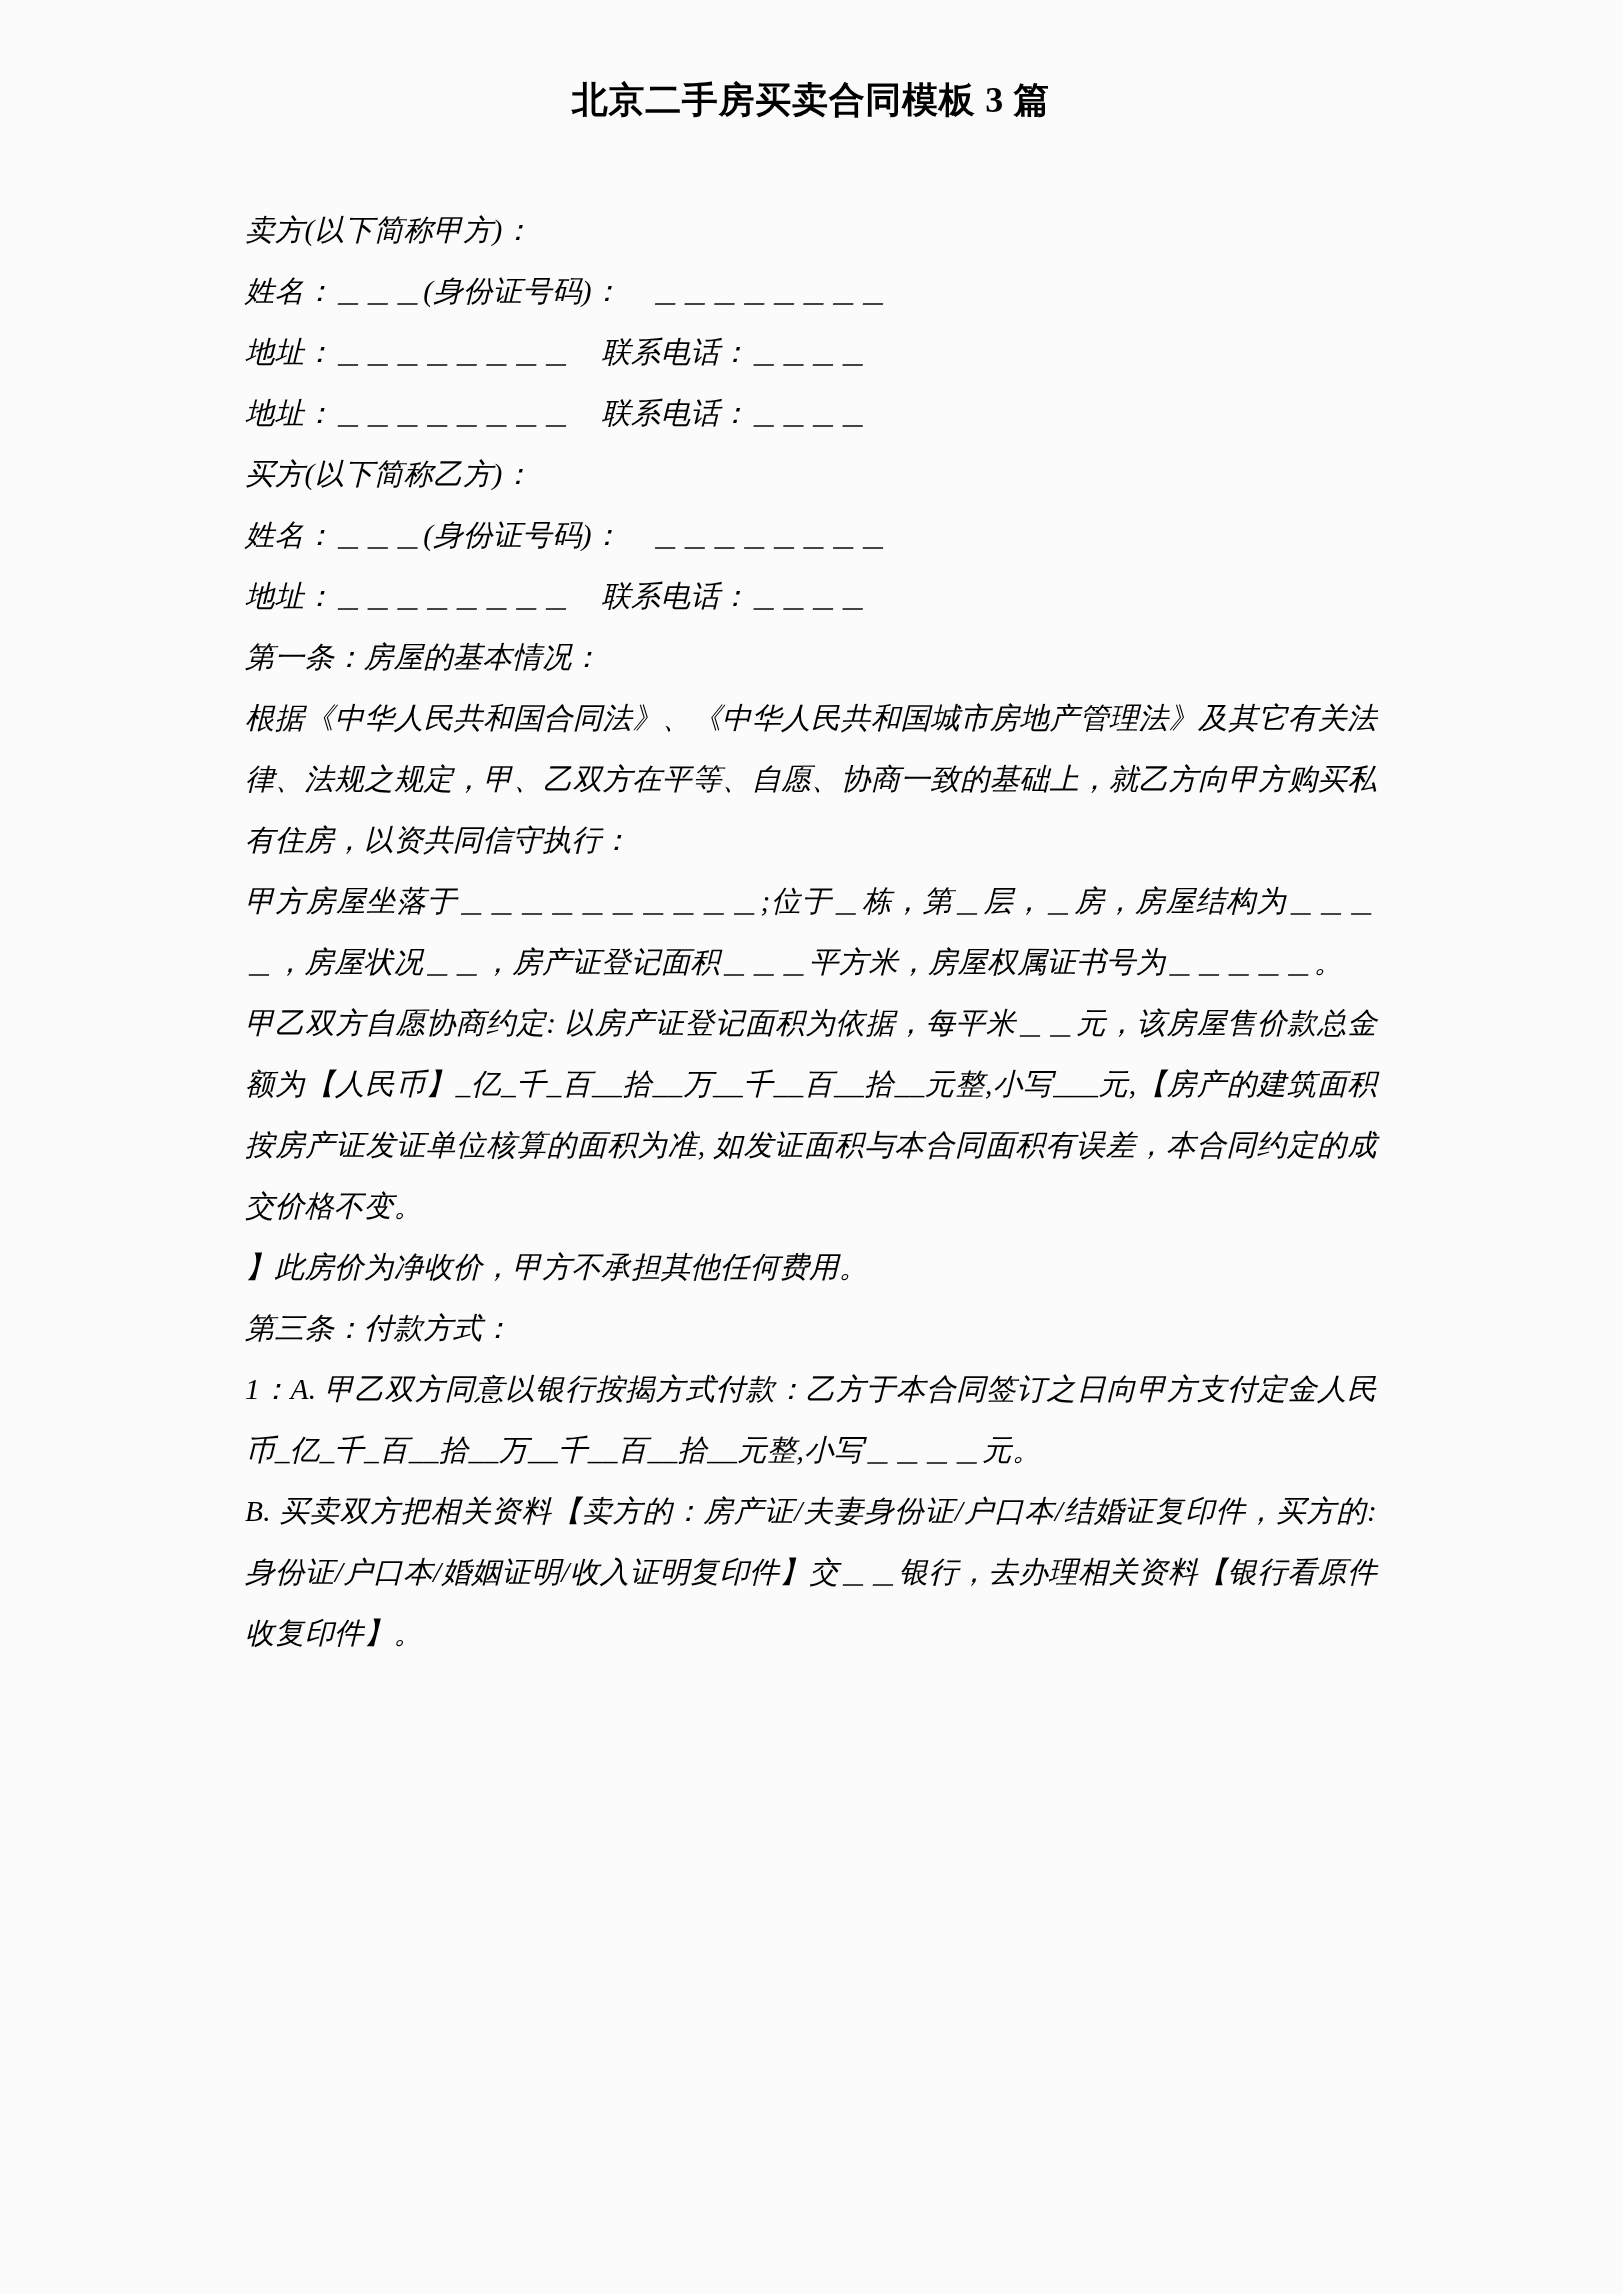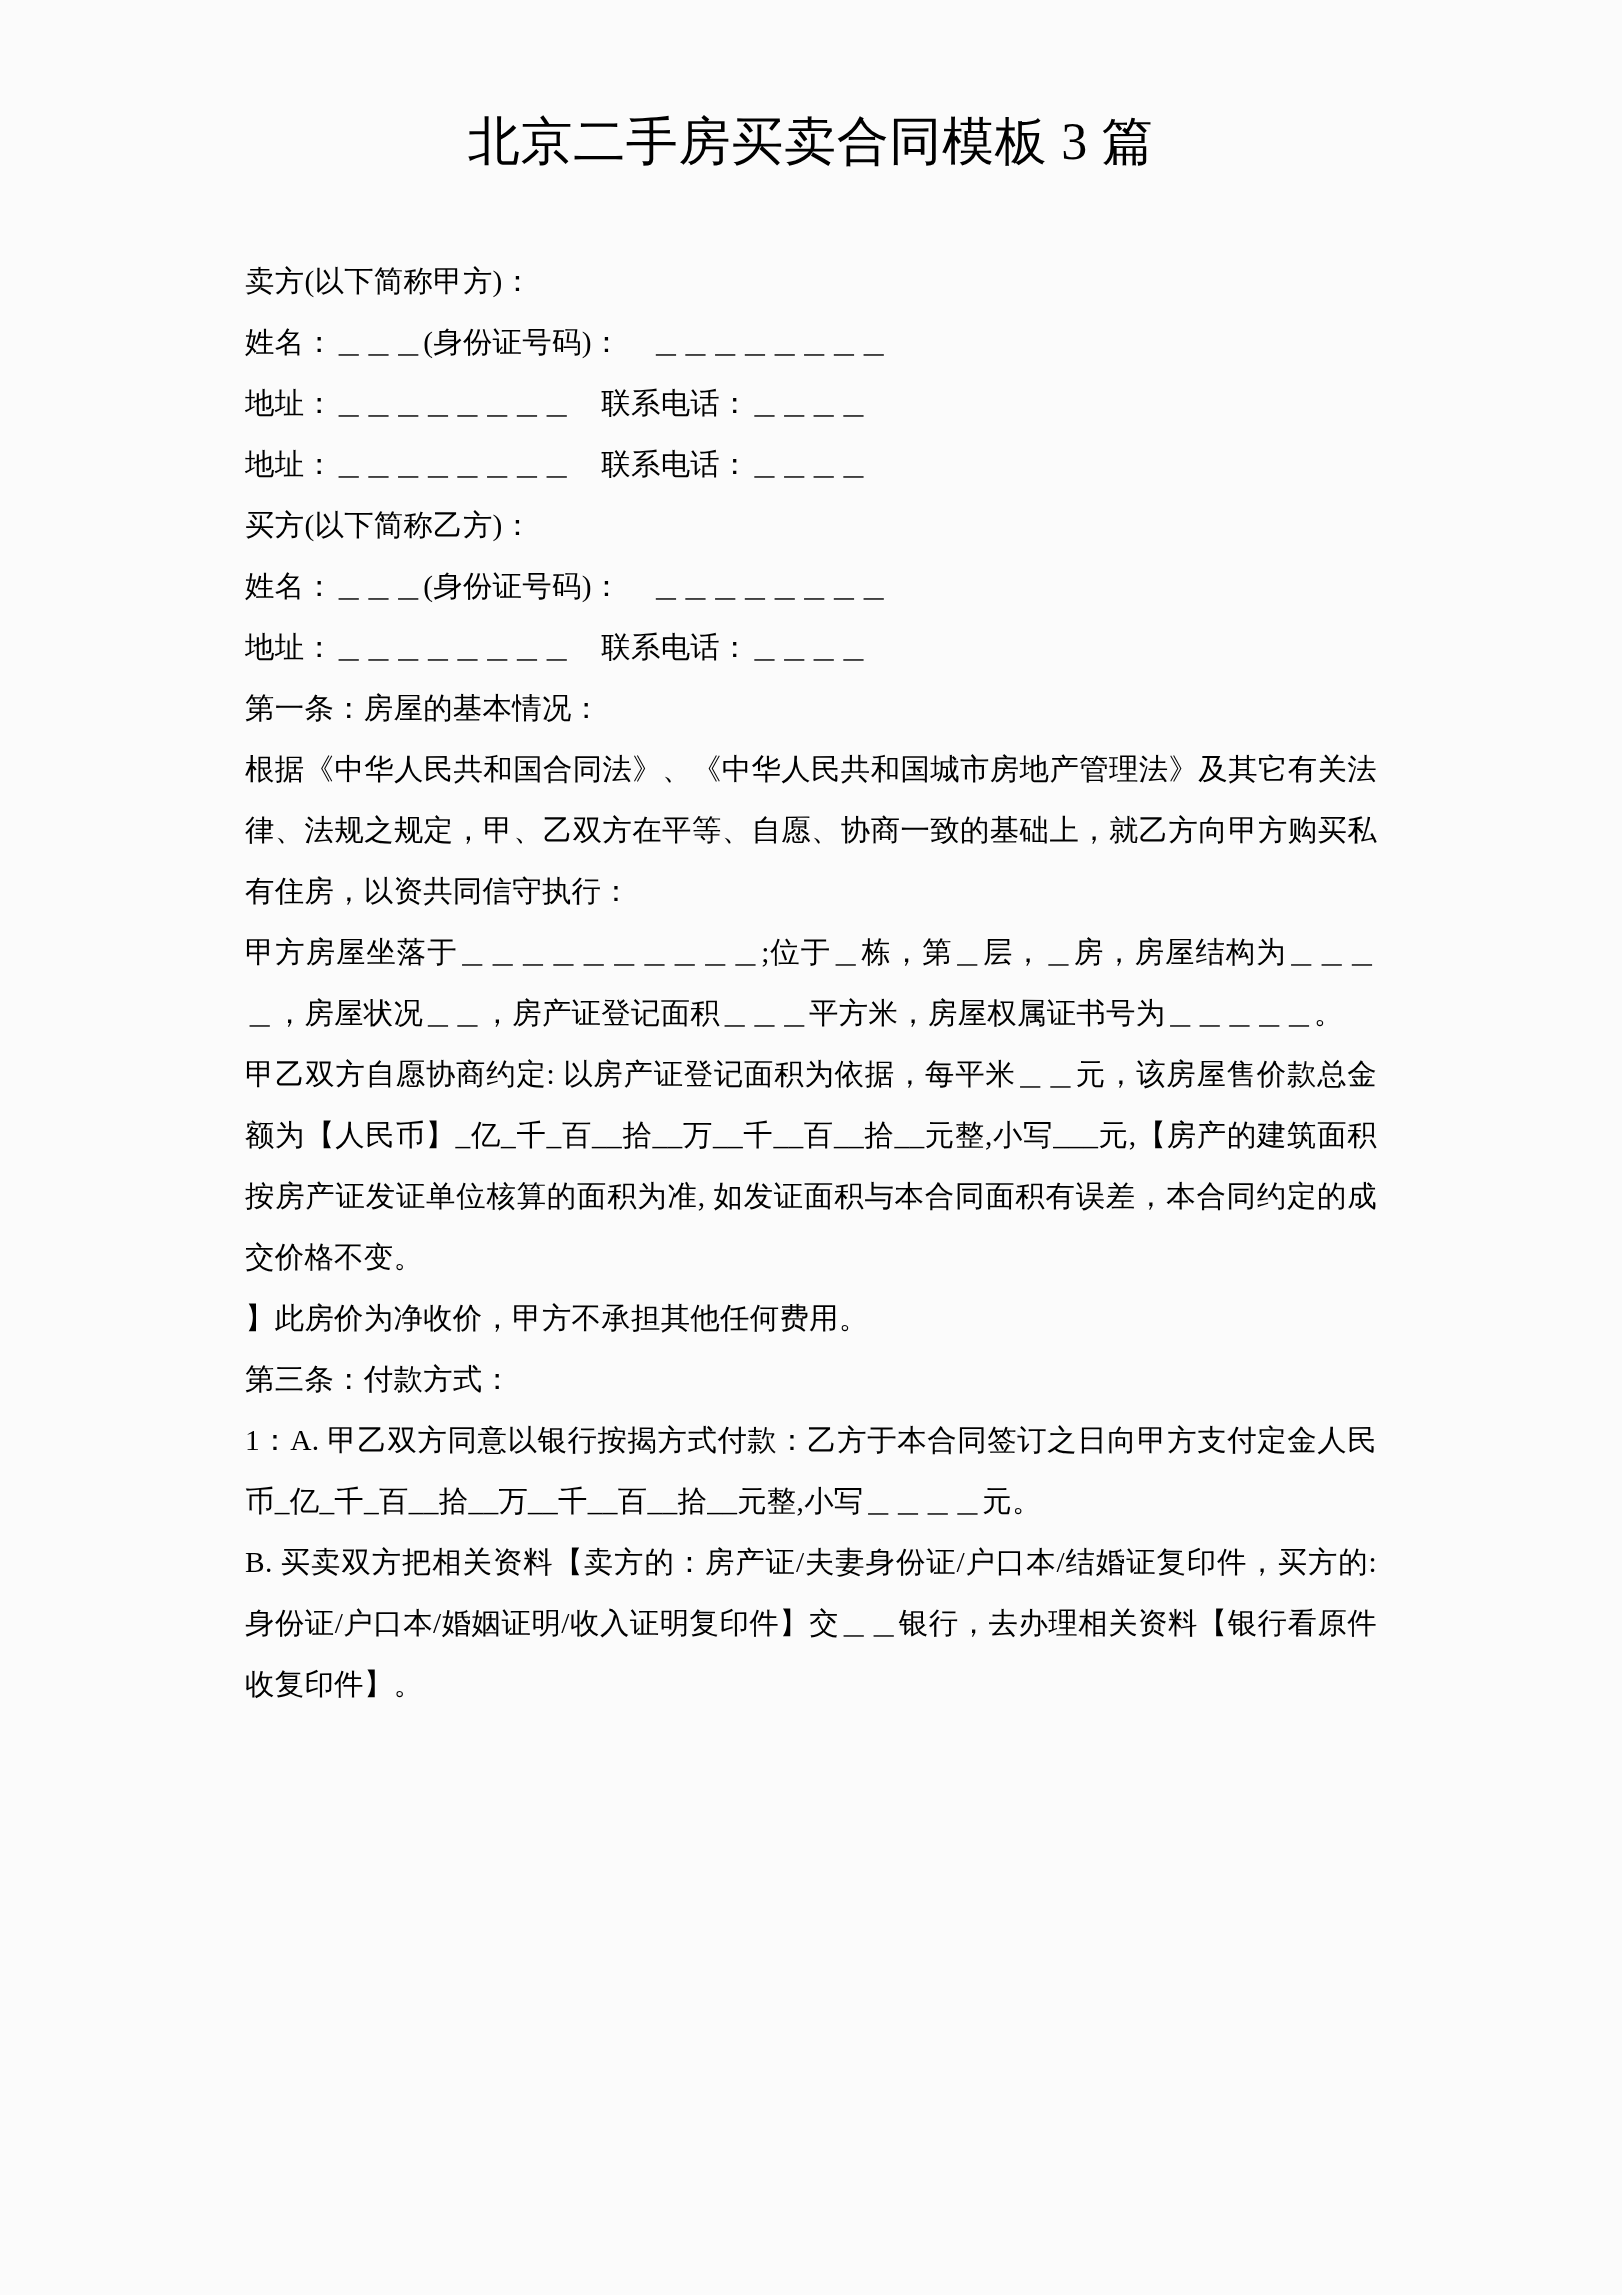--- a/index.html
+++ b/index.html
@@ -22,30 +22,31 @@
     box-sizing: border-box;
   }
   .sheet {
     position: absolute;
     left: 245px;
     top: 0;
     width: 1132px;
   }
   .doc-title {
     text-align: center;
-    font-size: 52px;
+    font-size: 36px;
     line-height: 1.15;
-    font-weight: normal;
+    font-weight: bold;
     letter-spacing: 0.7px;
     margin: 0;
-    padding-top: 112px;
+    padding-top: 80px;
     white-space: nowrap;
   }
   .body-block {
     margin-top: 79px;
+    font-style: italic;
   }
   .para {
     font-size: 29.4px;
     line-height: 61px;
     margin: 0;
     text-align: justify;
     text-justify: inter-ideograph;
     letter-spacing: 0.3px;
     word-break: break-all;
   }

